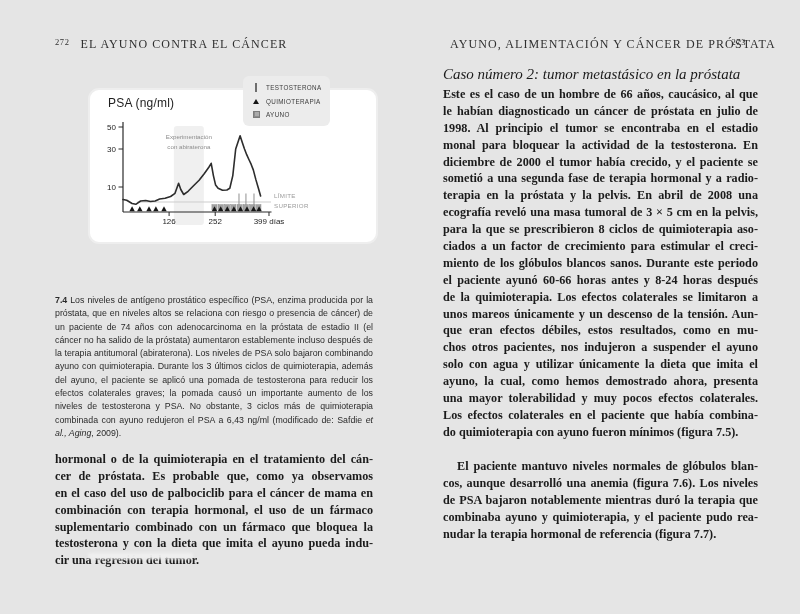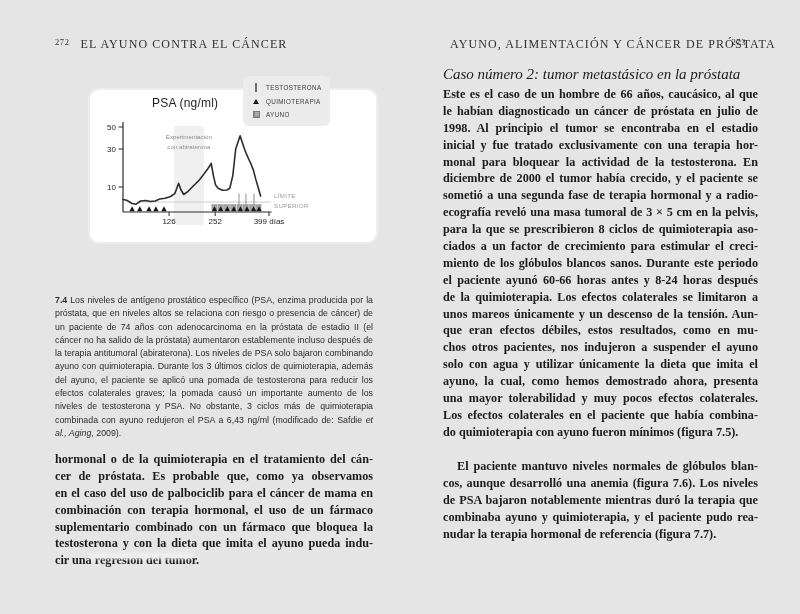--- a/index.html
+++ b/index.html
@@ -9,21 +9,21 @@
   
   .folio{position:absolute;font-size:8.5px;letter-spacing:.6px;color:#2f2f2f;}
   .running-header{position:absolute;font-size:12px;letter-spacing:1.1px;color:#2f2f2f;text-align:center;white-space:nowrap;}
   .folio-left{left:55px;top:37px;}
   .rh-left{left:60px;top:37px;width:248px;}
   .rh-right{left:450px;top:37px;width:310px;}
   .folio-right{left:705px;top:37px;width:41px;text-align:right;}
 
   
   .figure-card{position:absolute;left:88px;top:88px;width:290px;height:156px;background:#fff;border:2px solid #eeeeee;border-radius:11px;box-sizing:border-box;}
-  .chart-title{position:absolute;left:18px;top:6px;font-family:"Liberation Sans",sans-serif;font-size:12px;letter-spacing:.2px;color:#1e1e1e;margin-left:44px;}
+  .chart-title{position:absolute;left:18px;top:6px;font-family:"Liberation Sans",sans-serif;font-size:12px;letter-spacing:.2px;color:#1e1e1e;}
   .chart-svg{position:absolute;left:0;top:0;width:286px;height:152px;}
   .tick-txt{font-family:"Liberation Sans",sans-serif;font-size:8px;fill:#1f1f1f;}
   .muted-txt{font-family:"Liberation Sans",sans-serif;font-size:6.2px;fill:#8d8d8d;}
   .limit-txt{font-family:"Liberation Sans",sans-serif;font-size:6.2px;fill:#9b9b9b;letter-spacing:.3px;}
 
   
   .legend{position:absolute;left:243px;top:76px;width:72px;background:#ececec;border-radius:6px;padding:7px 6px 7px 9px;display:flex;flex-direction:column;gap:4.5px;box-sizing:content-box;}
   .lrow{display:flex;align-items:center;gap:6px;height:9px;}
   .lmark{width:8px;display:flex;justify-content:center;align-items:center;flex:0 0 8px;}
   .lm-test{width:1.6px;height:9px;background:#6e6e6e;}
@@ -147,24 +147,24 @@
 
   <div>
     <div class="running-header rh-right">AYUNO, ALIMENTACIÓN Y CÁNCER DE PRÓSTATA</div>
     <div class="folio folio-right">273</div>
 
     <div class="section-heading">Caso número 2: tumor metastásico en la próstata</div>
     <div class="body-lines rp1">
         <div class="bline">Este es el caso de un hombre de 66 años, caucásico, al que</div>
         <div class="bline">le habían diagnosticado un cáncer de próstata en julio de</div>
         <div class="bline">1998. Al principio el tumor se encontraba en el estadio</div>
-        <div class="bline">inicial y fue tratado exclusivamente con una terapia hor-</div>
         <div class="bline">monal para bloquear la actividad de la testosterona. En</div>
         <div class="bline">diciembre de 2000 el tumor había crecido, y el paciente se</div>
         <div class="bline">sometió a una segunda fase de terapia hormonal y a radio-</div>
+        <div class="bline">terapia en la próstata y la pelvis. En abril de 2008 una</div>
         <div class="bline">ecografía reveló una masa tumoral de 3 × 5 cm en la pelvis,</div>
         <div class="bline">para la que se prescribieron 8 ciclos de quimioterapia aso-</div>
         <div class="bline">ciados a un factor de crecimiento para estimular el creci-</div>
         <div class="bline">miento de los glóbulos blancos sanos. Durante este periodo</div>
         <div class="bline">el paciente ayunó 60-66 horas antes y 8-24 horas después</div>
         <div class="bline">de la quimioterapia. Los efectos colaterales se limitaron a</div>
         <div class="bline">unos mareos únicamente y un descenso de la tensión. Aun-</div>
         <div class="bline">que eran efectos débiles, estos resultados, como en mu-</div>
         <div class="bline">chos otros pacientes, nos indujeron a suspender el ayuno</div>
         <div class="bline">solo con agua y utilizar únicamente la dieta que imita el</div>

